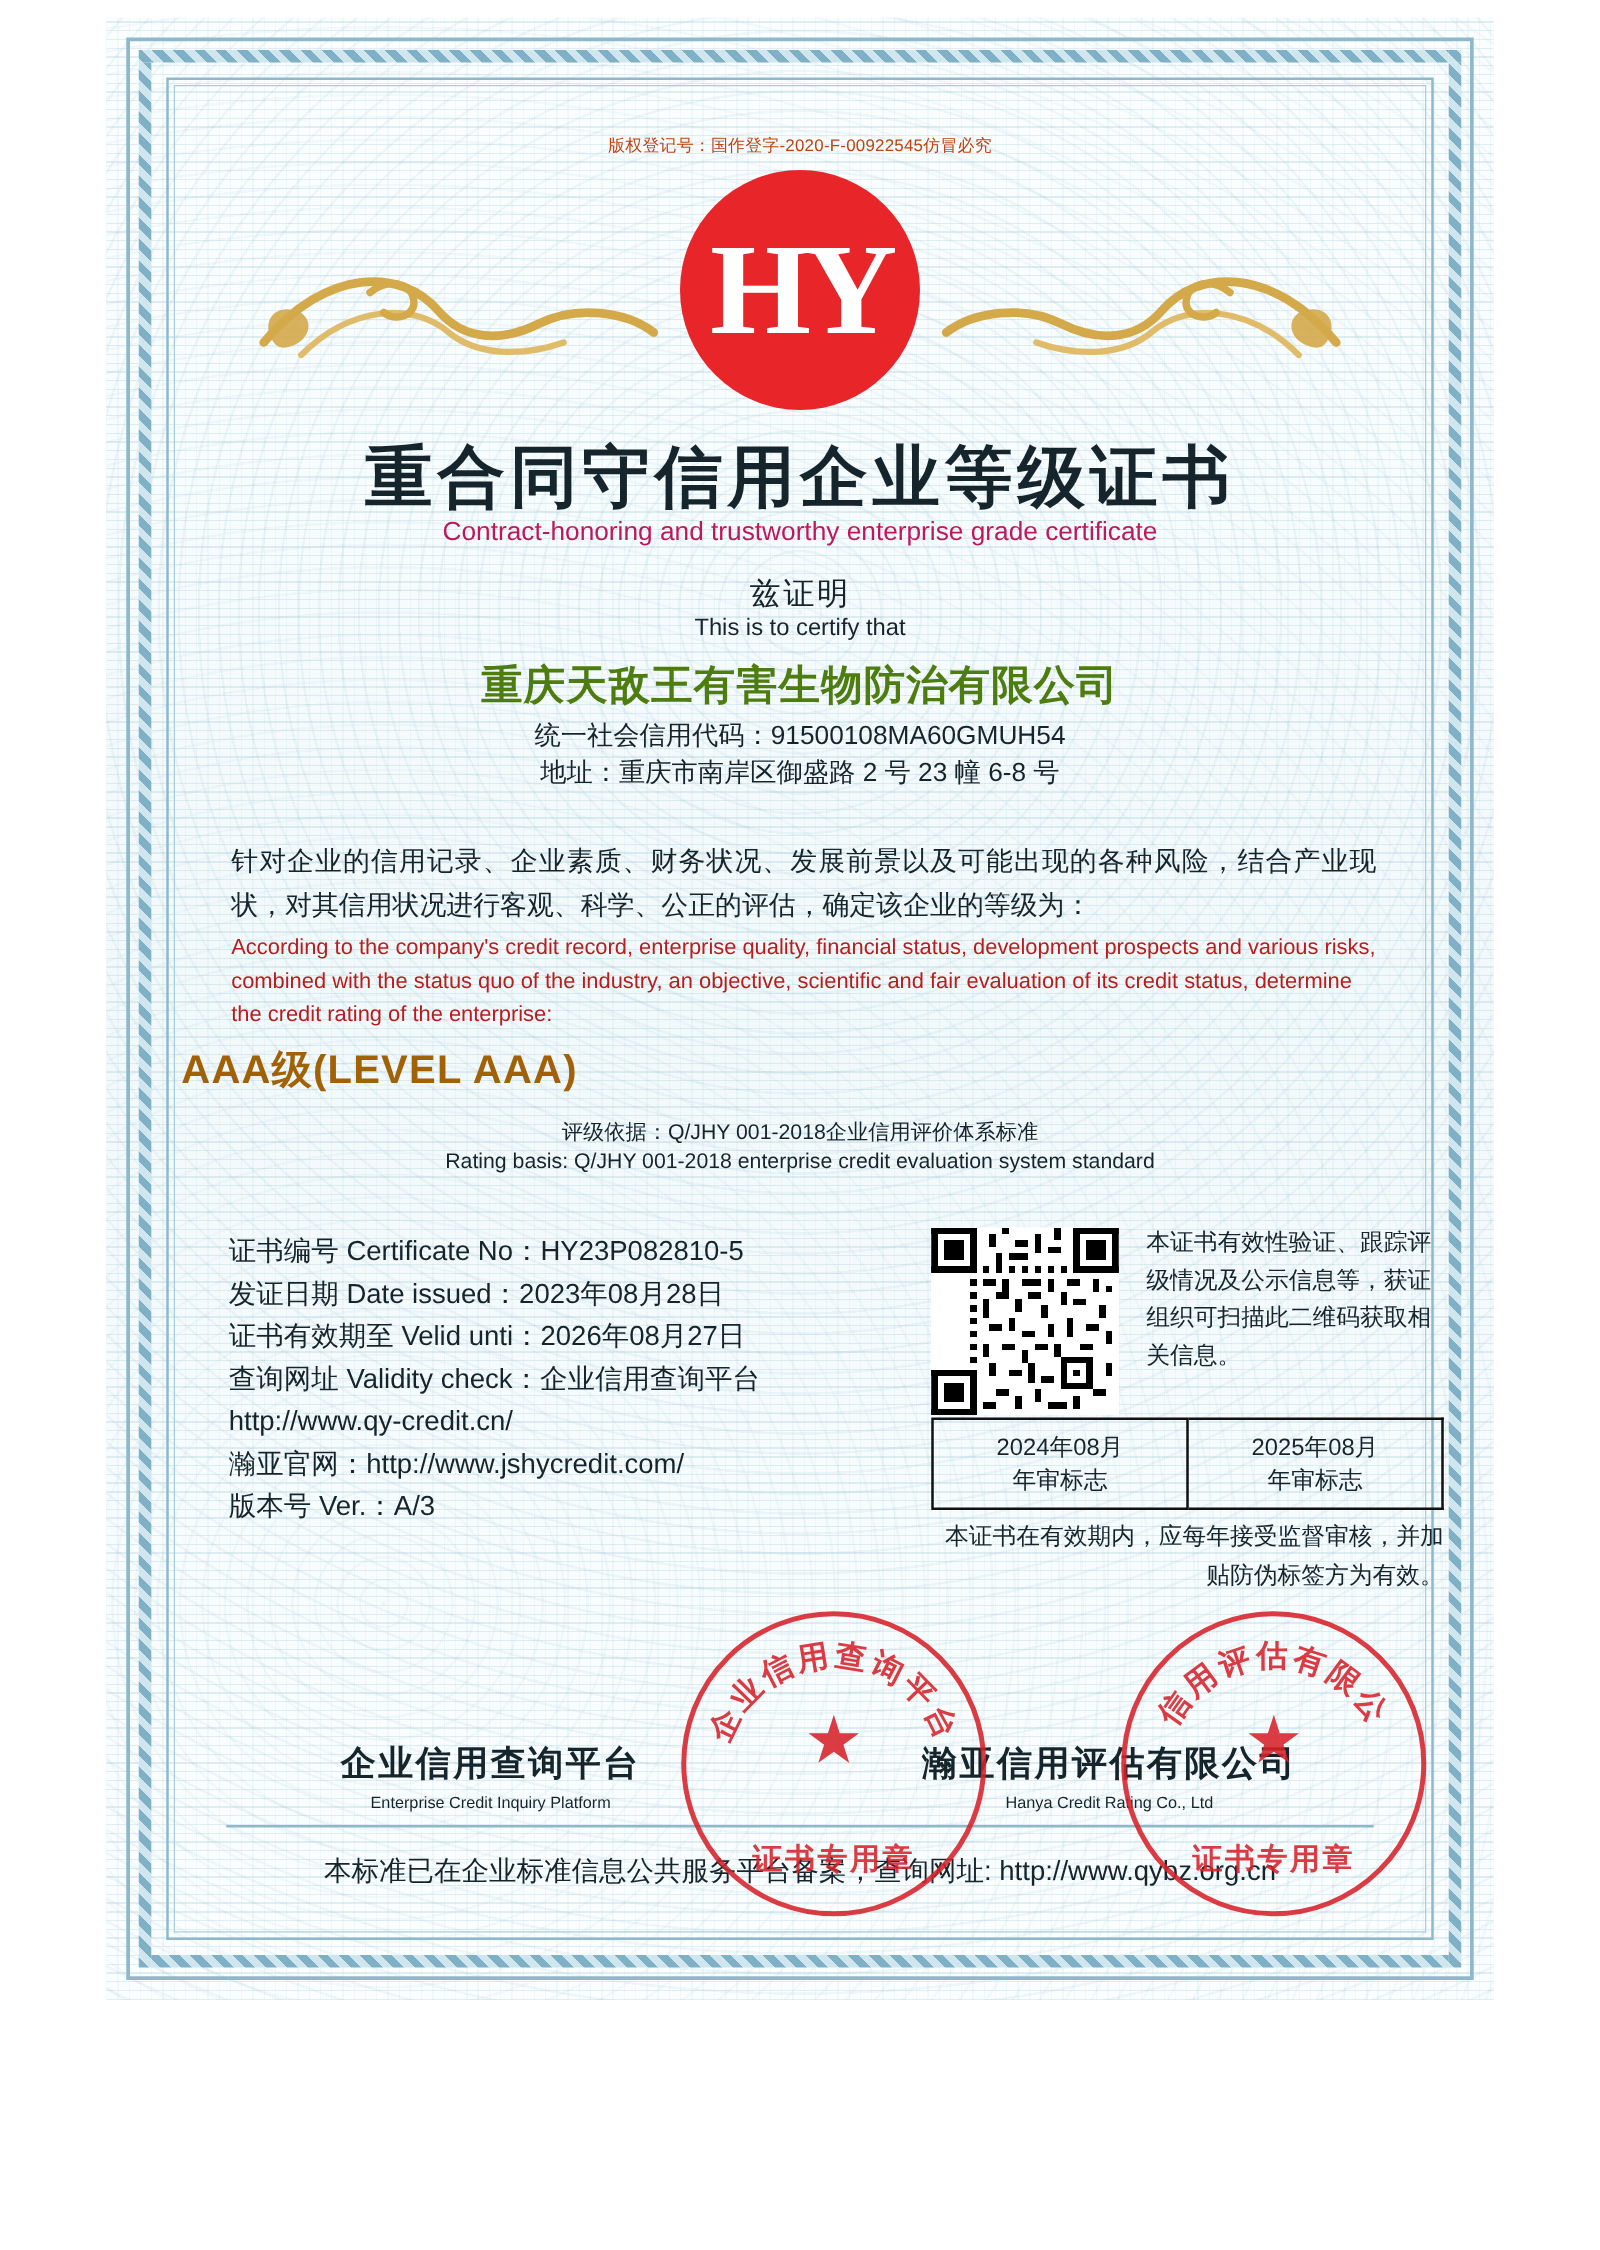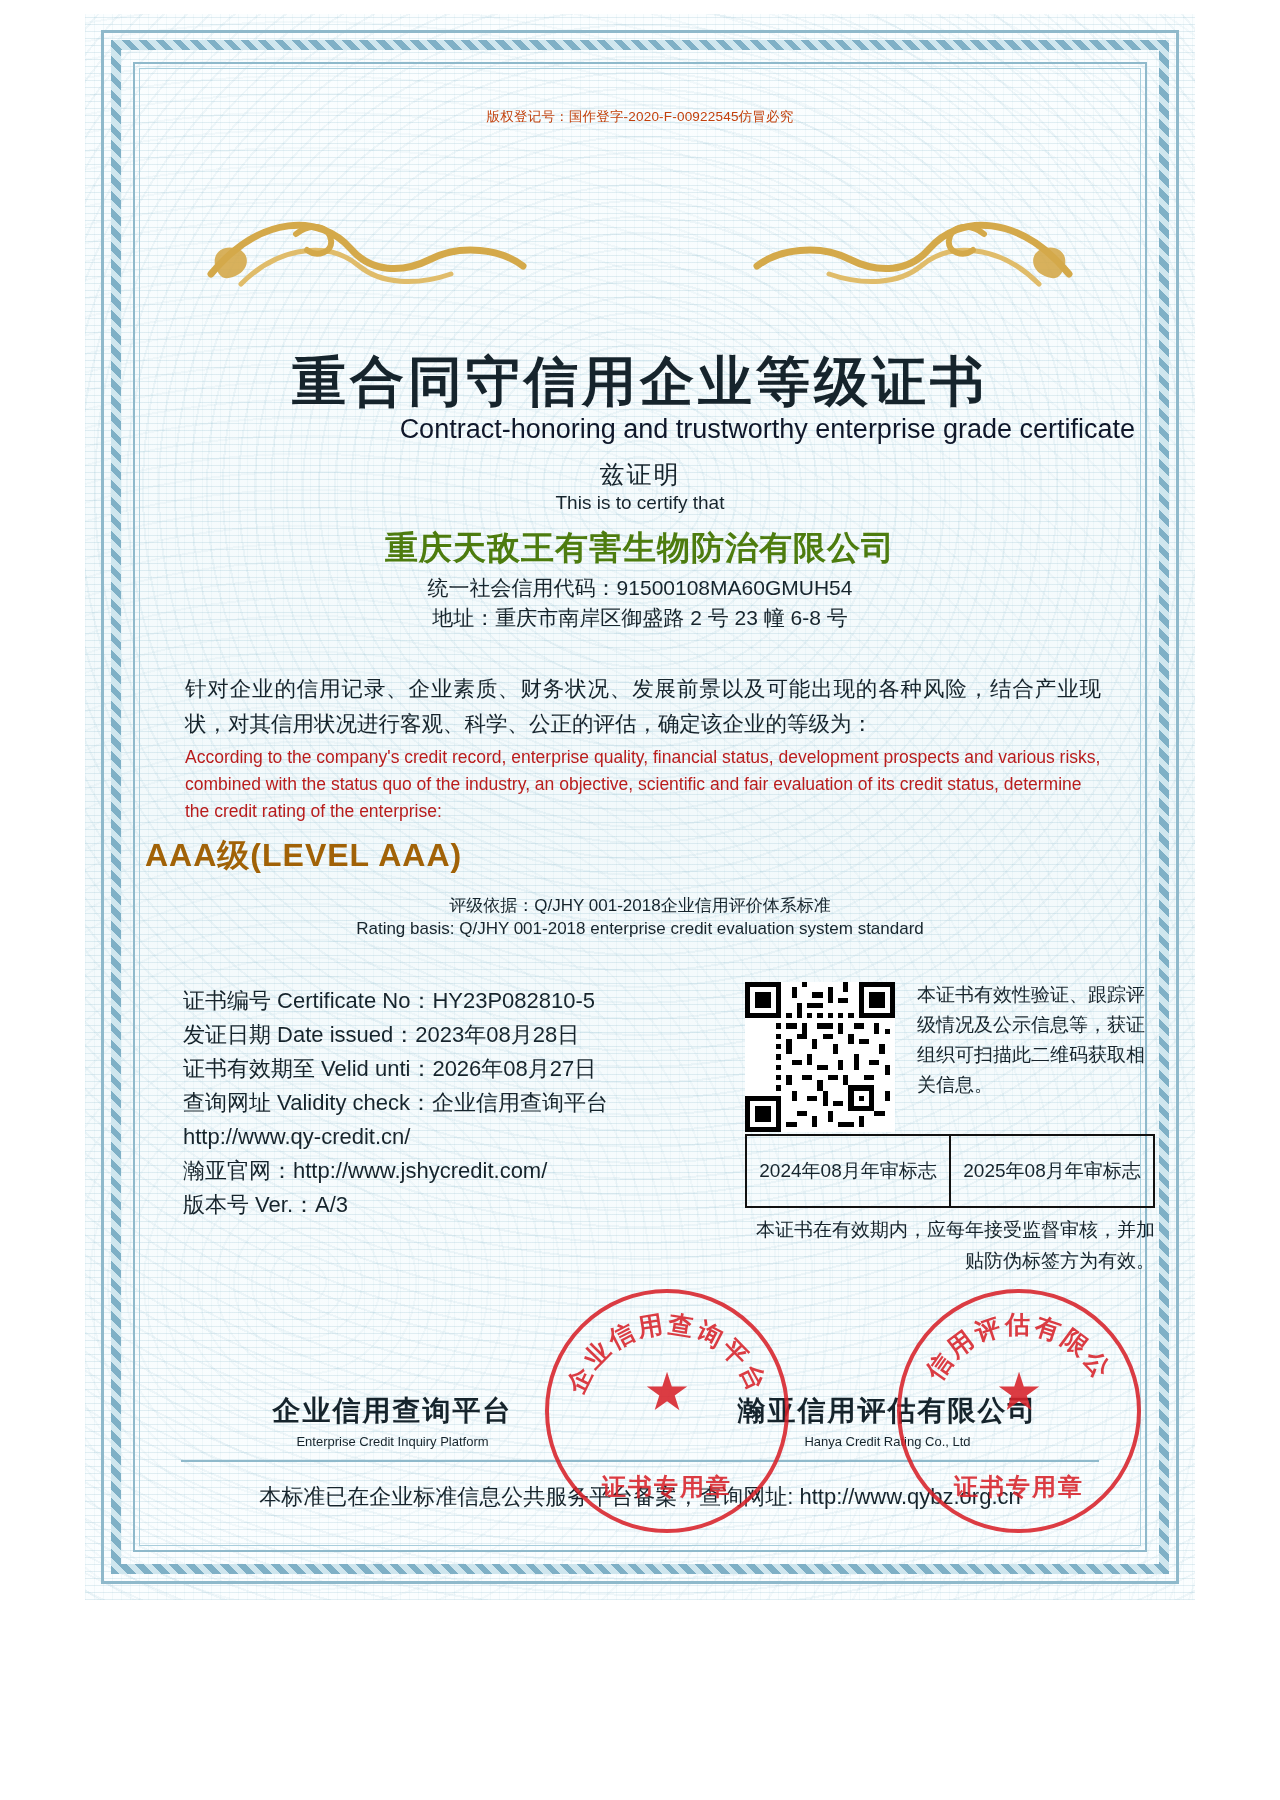--- a/index.html
+++ b/index.html
@@ -95,22 +95,22 @@
   }
   .flourish.left{left:56px;}
   .flourish.right{right:56px;transform:scaleX(-1);}
   .title-cn{
     position:absolute;top:272px;left:0;right:0;text-align:center;
     font-family:"Liberation Serif", serif;
     font-weight:bold;
     font-size:54px;color:#16242c;letter-spacing:4px;
   }
   .title-en{
-    position:absolute;top:340px;left:0;right:0;text-align:right;
-    font-size:27px;color:#0f172a;
+    position:absolute;top:340px;left:0;right:0;text-align:center;
+    font-size:21px;color:#be185d;
   }
   .certify-cn{
     position:absolute;top:384px;left:0;right:0;text-align:center;
     font-size:25px;color:#16242c;letter-spacing:2px;
   }
   .certify-en{
     position:absolute;top:418px;left:0;right:0;text-align:center;
     font-size:19px;color:#16242c;
   }
   .company{
@@ -163,21 +163,21 @@
   .qr-note{
     position:absolute;top:906px;left:772px;width:236px;
     font-size:19px;line-height:30px;color:#16242c;
   }
   .stamp-boxes{
     position:absolute;top:1060px;left:600px;width:410px;
     display:flex;
   }
   .stamp-box{
     flex:1;border:2px solid #111;height:70px;
-    display:flex;align-items:center;justify-content:center;
+    display:flex;flex-direction:column;align-items:center;justify-content:center;
     font-size:19px;color:#16242c;background:transparent;
   }
   .stamp-box + .stamp-box{border-left:none;}
   .stamp-note{
     position:absolute;top:1140px;left:600px;width:410px;
     text-align:right;font-size:19px;line-height:31px;color:#16242c;
   }
   
   .seal{
     position:absolute;width:236px;height:236px;border-radius:50%;
@@ -246,20 +246,23 @@
       <path d="M18 70 C 8 56, 16 40, 34 44 C 48 47, 50 62, 38 70 C 30 75, 22 76, 18 70 Z" fill="#d4a94a" opacity=".9"></path>
       <path d="M95 30 C 110 18, 128 22, 130 36 C 132 48, 116 54, 106 46" fill="none" stroke="#d4a94a" stroke-width="6" stroke-linecap="round"></path>
     </svg>
     <svg class="flourish right" viewBox="0 0 330 110">
       <path d="M10 70 C 60 10, 120 10, 150 45 C 170 68, 200 70, 230 55 C 260 40, 300 45, 322 62" fill="none" stroke="#d4a94a" stroke-width="7" stroke-linecap="round"></path>
       <path d="M40 80 C 80 40, 130 38, 158 62 C 180 80, 215 82, 250 70" fill="none" stroke="#e0bc6a" stroke-width="5" stroke-linecap="round"></path>
       <path d="M18 70 C 8 56, 16 40, 34 44 C 48 47, 50 62, 38 70 C 30 75, 22 76, 18 70 Z" fill="#d4a94a" opacity=".9"></path>
       <path d="M95 30 C 110 18, 128 22, 130 36 C 132 48, 116 54, 106 46" fill="none" stroke="#d4a94a" stroke-width="6" stroke-linecap="round"></path>
     </svg>
 
+    <div class="logo">
+      <span class="hy">HY</span>
+    </div>
 
     <div class="title-cn">重合同守信用企业等级证书</div>
     <div class="title-en">Contract-honoring and trustworthy enterprise grade certificate</div>
 
     <div class="certify-cn">兹证明</div>
     <div class="certify-en">This is to certify that</div>
 
     <div class="company">重庆天敌王有害生物防治有限公司</div>
     <div class="code">统一社会信用代码：91500108MA60GMUH54</div>
     <div class="addr">地址：重庆市南岸区御盛路 2 号 23 幢 6-8 号</div>

